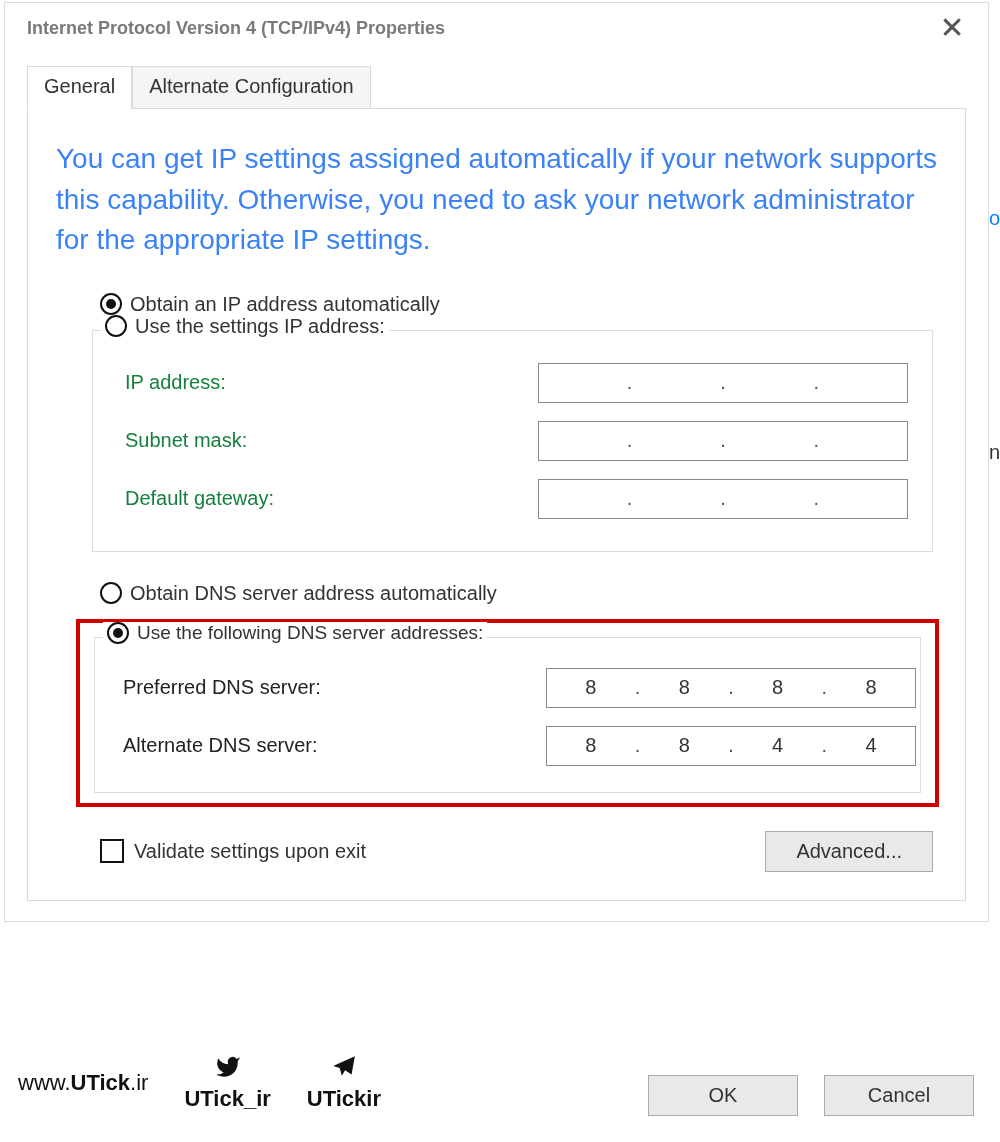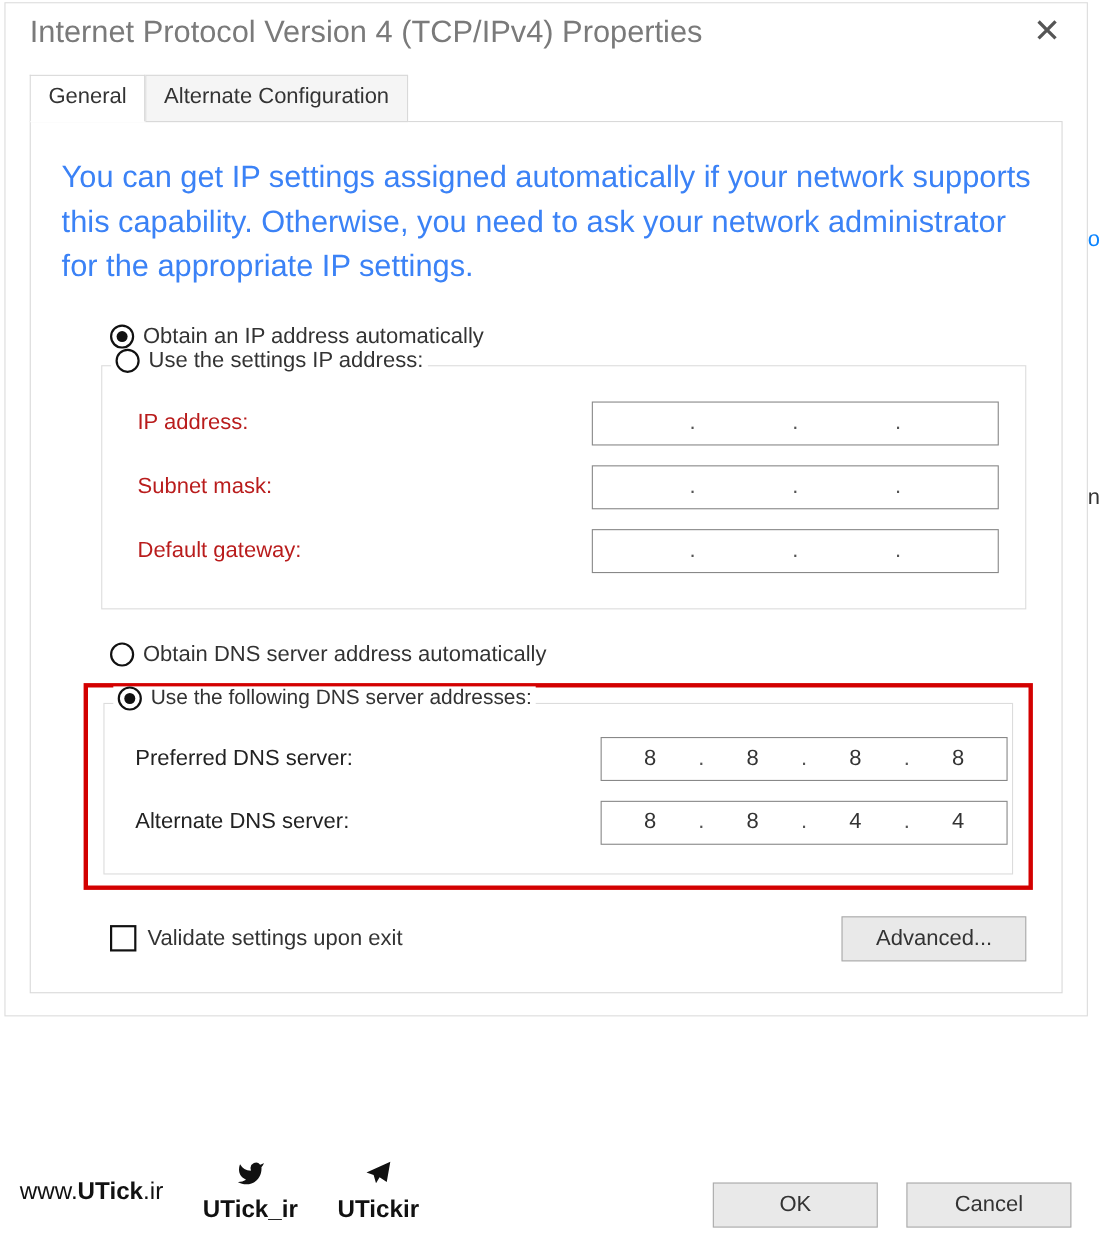--- a/index.html
+++ b/index.html
@@ -20,22 +20,22 @@
       position: relative;
     }
     .titlebar {
       display: flex;
       justify-content: space-between;
       align-items: center;
       padding: 10px 18px 22px 22px;
     }
     .title {
       color: #7a7a7a;
-      font-size: 28px;
-      font-weight: 400;
+      font-size: 18px;
+      font-weight: 700;
     }
     .close-x {
       font-size: 30px;
       color: #555;
       font-weight: 300;
       line-height: 1;
       cursor: pointer;
       width: 36px;
       text-align: center;
     }
@@ -117,21 +117,21 @@
       gap: 8px;
       font-size: 20px;
     }
     .field-row {
       display: flex;
       align-items: center;
       justify-content: space-between;
       margin: 10px 0 18px 8px;
     }
     .field-row .lbl.disabled {
-      color: #b91c1c;
+      color: #15803d;
     }
     .field-row .lbl {
       color: #222;
       font-size: 20px;
     }
     .ip-input {
       width: 370px;
       height: 40px;
       border: 1px solid #888;
       background: #fff;

